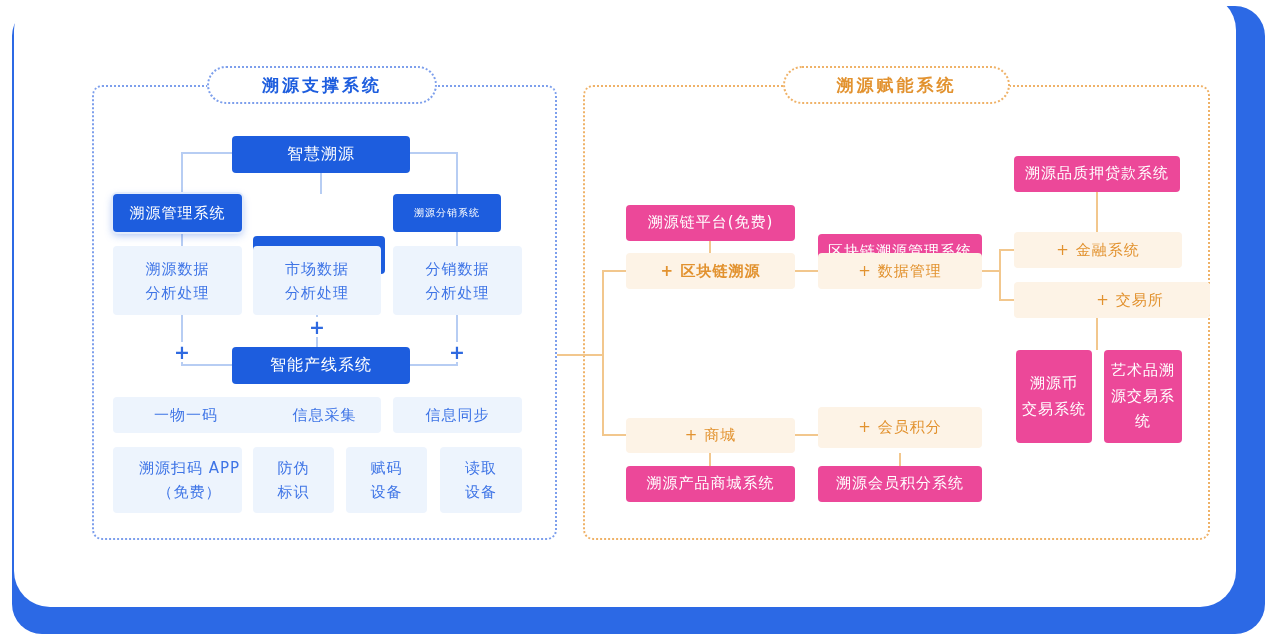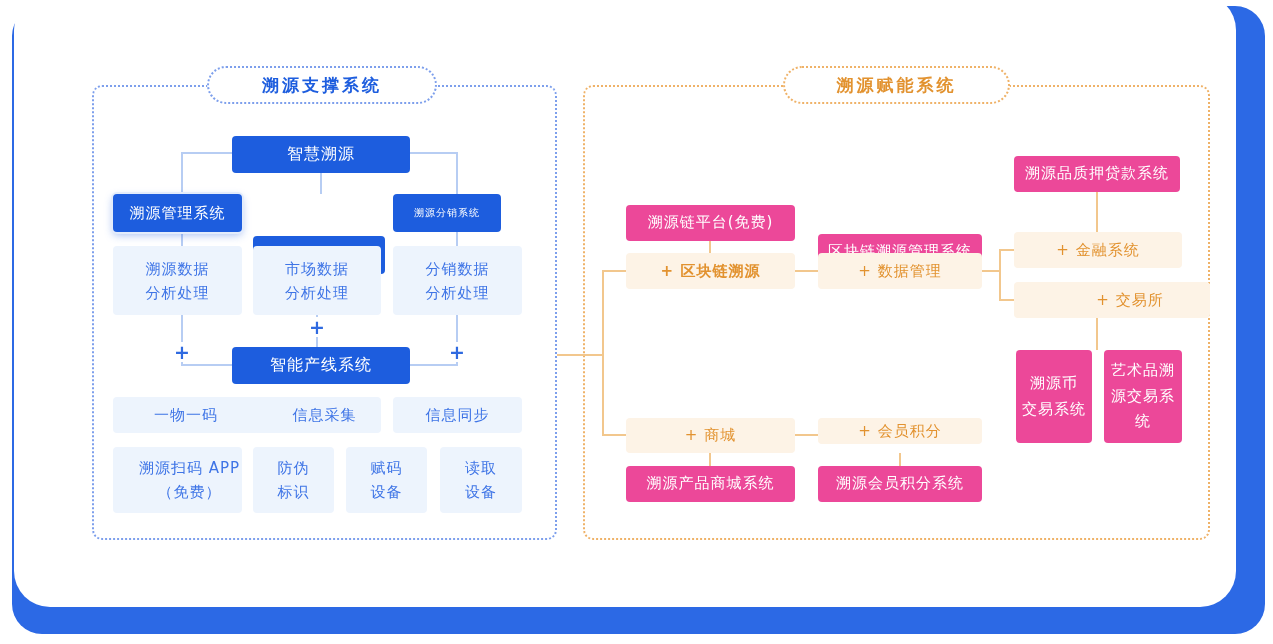--- a/index.html
+++ b/index.html
@@ -115,17 +115,17 @@
   <div class="node o-light" style="left:1014px; top:232px; width:168px; height:36px;">+ 金融系统</div>
   <div class="node o-light" style="left:1014px; top:282px; width:196px; height:36px;padding-left:36px;">+ 交易所</div>
 
   <div class="node o-solid" style="left:1016px; top:350px; width:76px; height:93px;">溯源币
 交易系统</div>
   <div class="node o-solid" style="left:1104px; top:350px; width:78px; height:93px;">艺术品溯
 源交易系
 统</div>
 
   <div class="node o-light" style="left:626px; top:418px; width:169px; height:35px;">+ 商城</div>
-  <div class="node o-light" style="left:818px; top:418px; width:164px; height:26px;">+ 会员积分</div>
+  <div class="node o-light" style="left:818px; top:407px; width:164px; height:41px;">+ 会员积分</div>
 
   <div class="node o-solid" style="left:626px; top:466px; width:169px; height:36px;">溯源产品商城系统</div>
   <div class="node o-solid" style="left:818px; top:466px; width:164px; height:36px;">溯源会员积分系统</div>
 </div>
 
 </body></html>

